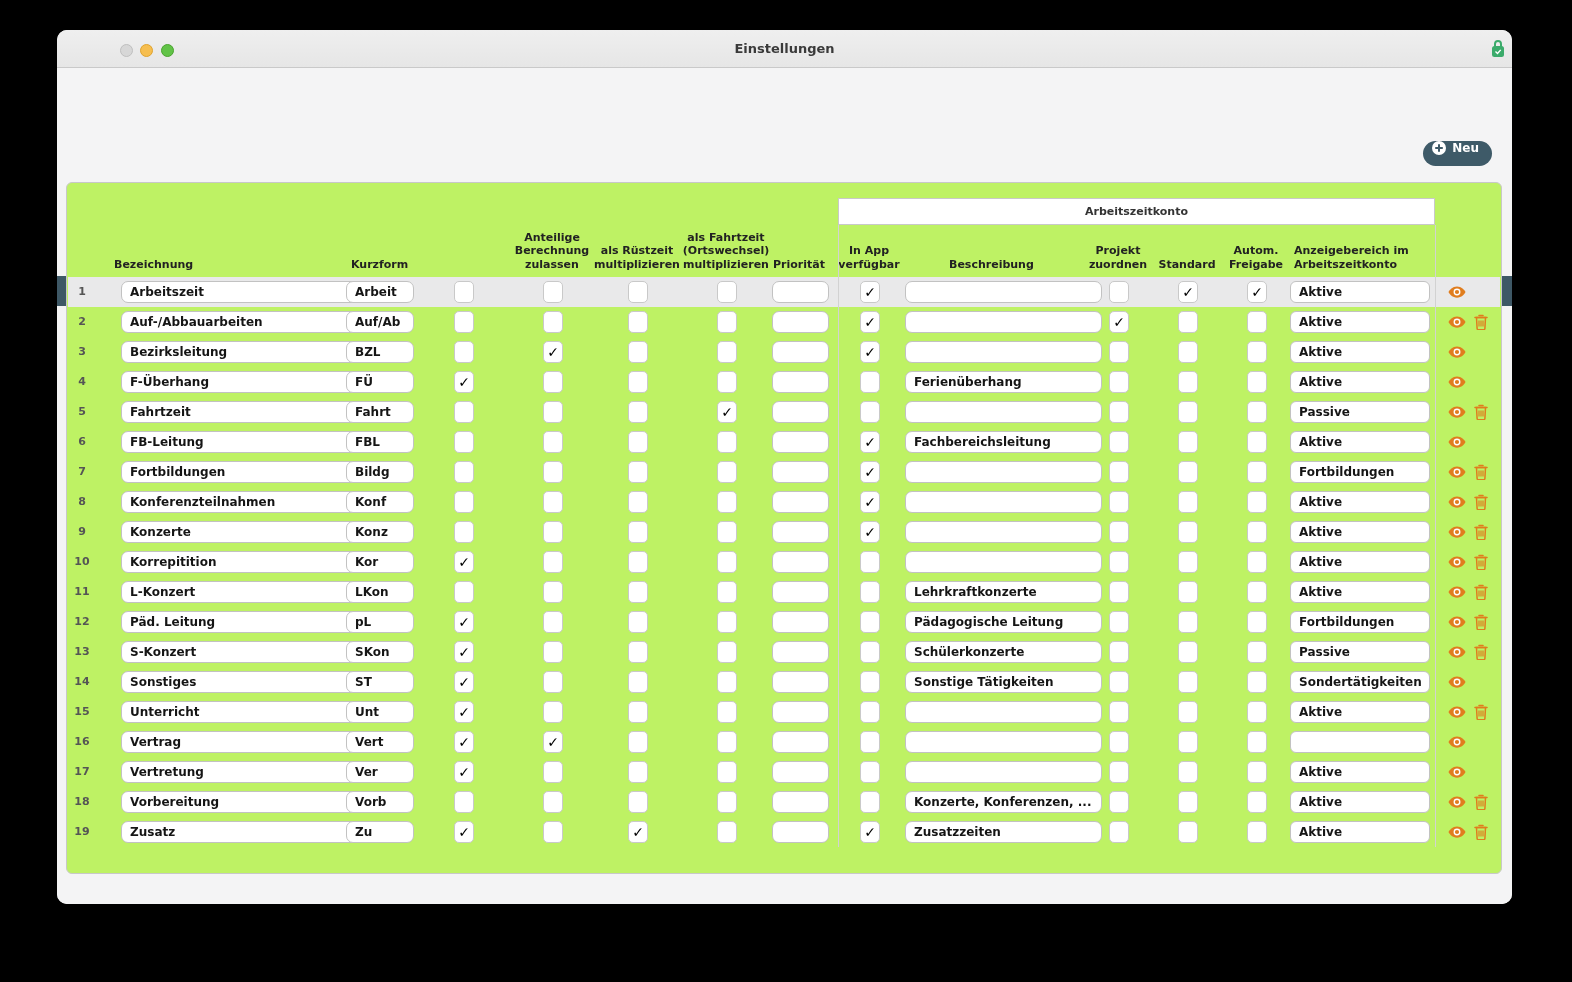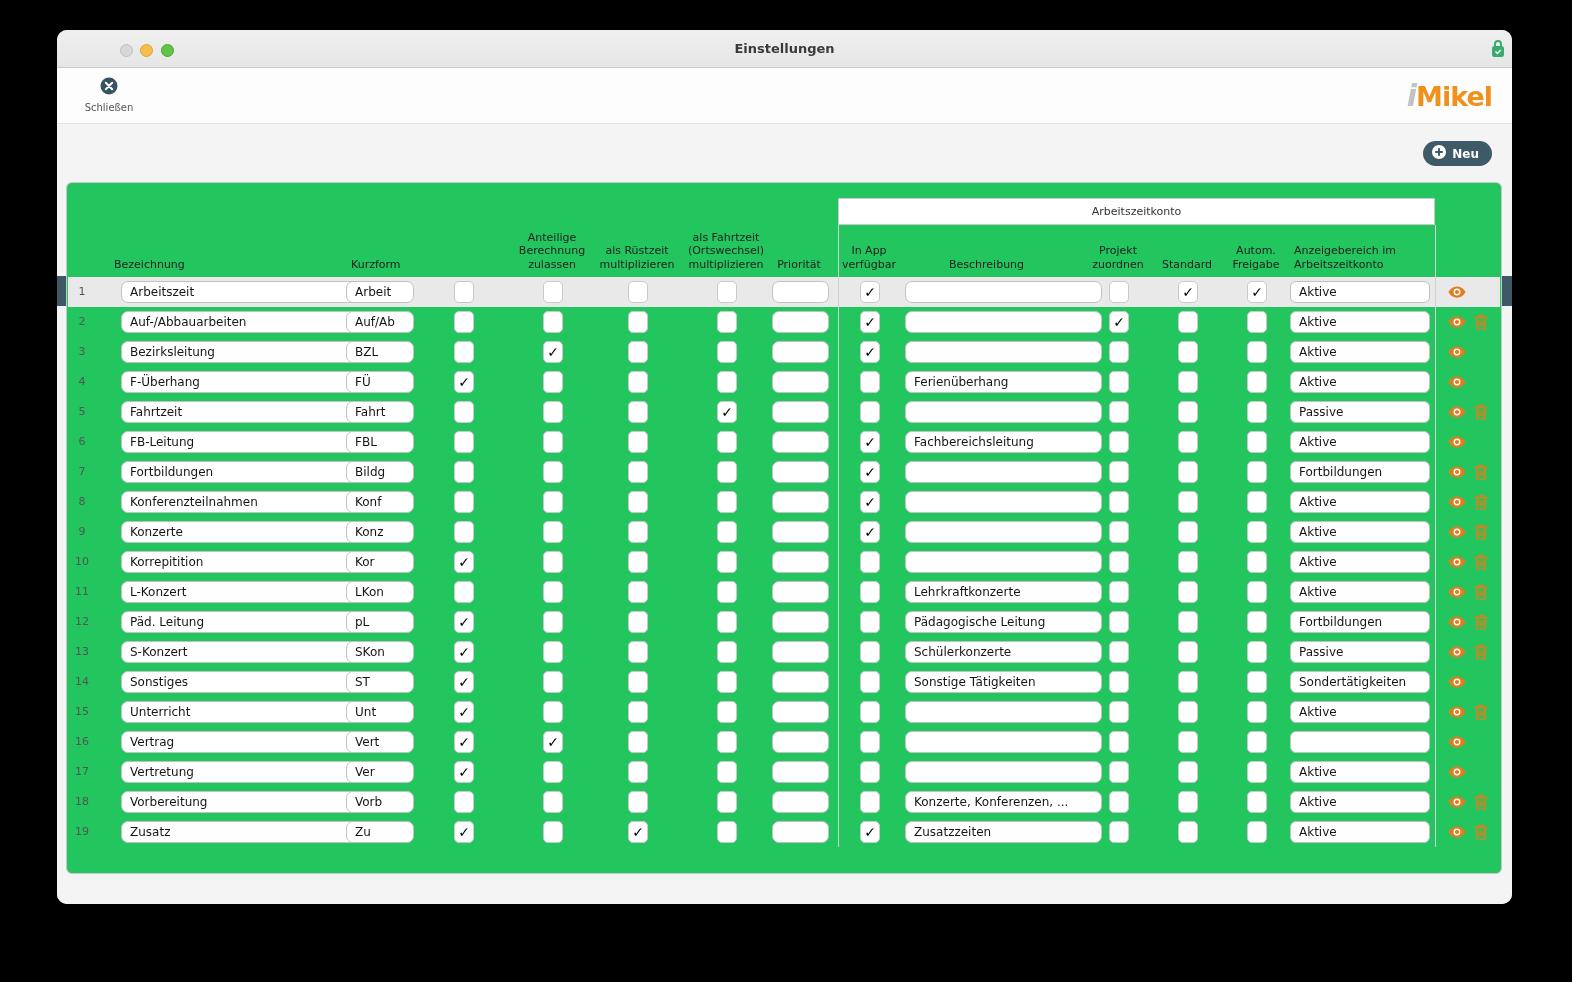--- a/index.html
+++ b/index.html
@@ -27,28 +27,28 @@
   .close-btn { position:absolute; left:22px; top:9px; width:60px; text-align:center; cursor:pointer; }
   .close-label { display:block; margin-top:3px; font-size:10px; color:#555; }
   .logo { position:absolute; right:20px; top:10px; font-weight:bold; letter-spacing:-1px; }
   .logo .li { font-size:30px; color:#c3c3c3; font-style:italic; }
   .logo .lm { font-size:27px; color:#f0911e; }
 
   
   .content-bg { position:absolute; left:0; top:94px; right:0; bottom:0; background:#f4f4f5; }
   .neu-btn { position:absolute; right:20px; top:111px; height:25px; padding:0 13px 0 9px;
              background:#3e5a68; border-radius:13px; color:#fff; font-size:12px; font-weight:bold;
-             display:flex; align-items:center; gap:6px; z-index:6; cursor:pointer; }
+             display:flex; gap:6px; z-index:6; cursor:pointer; }
 
   
   .sel-stripe { position:absolute; left:0; right:0; top:246px; height:30px; background:#3e5866; z-index:1; }
 
   
-  .card { position:absolute; left:9px; top:152px; width:1436px; height:692px; background:#22c55e;
-          border:1px solid #c8c8c8; border-radius:6px; z-index:2; }
+  .card { position:absolute; left:9px; top:152px; width:1436px; height:692px; background:#bef264;
+          border:1px solid #c8c8c8; border-radius:6px; z-index:2;font-weight:bold; }
 
   .thead { position:absolute; left:0; top:0; width:100%; height:94px; }
   .col-label { position:absolute; bottom:6px; font-size:11px; line-height:13.5px; color:#222;
                white-space:pre-line; }
   .c-center { text-align:center; width:120px; }
   .group-box { position:absolute; left:771px; top:15px; width:597px; height:27px;
                border:1px solid #c9c9c9; background:#fff; text-align:center; font-size:11px;
                color:#333; line-height:25px; }
   .vline { position:absolute; top:42px; width:1px; height:622px; background:#d2d2d2; z-index:3; }
   .vl-left { left:771px; } .vl-right { left:1368px; }
@@ -85,32 +85,20 @@
     <div class="title">Einstellungen</div>
     <span class="lockpos">
       <svg width="14" height="19" viewBox="0 0 14 19">
         <path d="M4 8V5a3 3 0 0 1 6 0v3" fill="none" stroke="#3bab6b" stroke-width="2"></path>
         <rect x="1" y="7" width="12" height="11" rx="2.5" fill="#3bab6b"></rect>
         <path d="M4.5 12.5l2 2 3.2-3.6" fill="none" stroke="#fff" stroke-width="1.4"></path>
       </svg>
     </span>
   </div>
 
-  <div class="toolbar">
-    <div class="close-btn">
-      <span>
-        <svg width="18" height="18" viewBox="0 0 18 18">
-          <circle cx="9" cy="9" r="8.5" fill="#37535f"></circle>
-          <path d="M5.8 5.8l6.4 6.4M12.2 5.8l-6.4 6.4" stroke="#fff" stroke-width="2" stroke-linecap="round"></path>
-        </svg>
-      </span>
-      <span class="close-label">Schließen</span>
-    </div>
-    <div class="logo"><span class="li">i</span><span class="lm">Mikel</span></div>
-  </div>
 
   <div class="content-bg"></div>
 
   <div class="neu-btn">
     <span>
       <svg width="14" height="14" viewBox="0 0 14 14">
         <circle cx="7" cy="7" r="7" fill="#fff"></circle>
         <path d="M7 3.2v7.6M3.2 7h7.6" stroke="#3e5a68" stroke-width="2"></path>
       </svg>
     </span>

